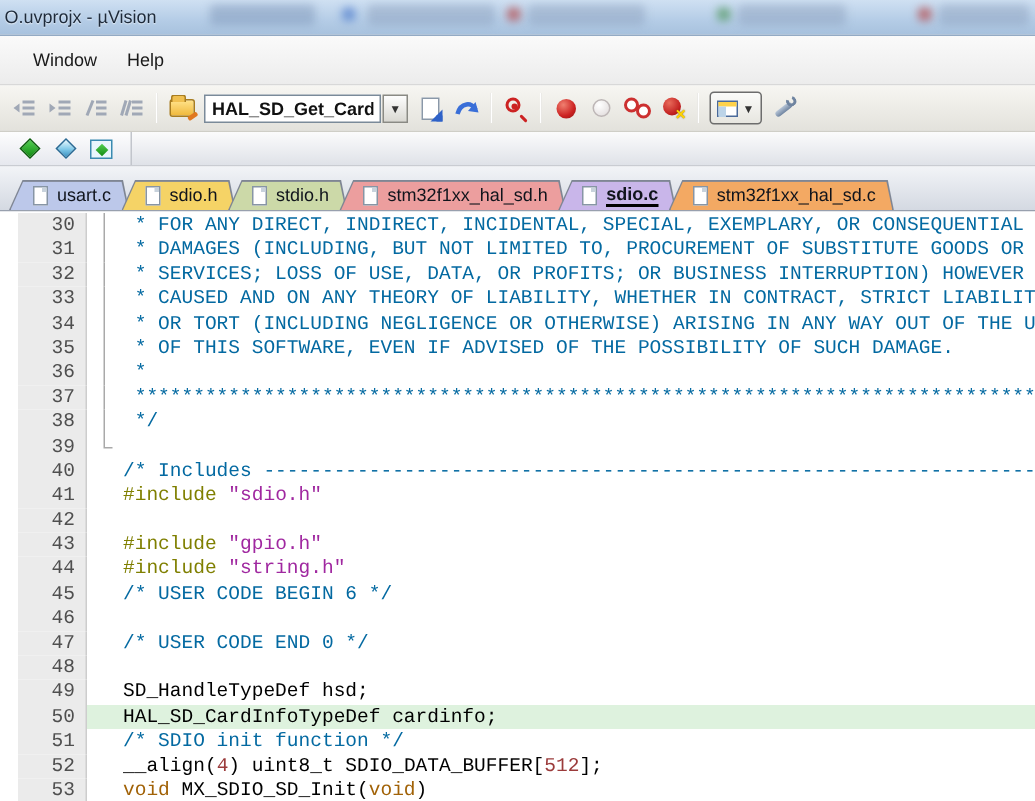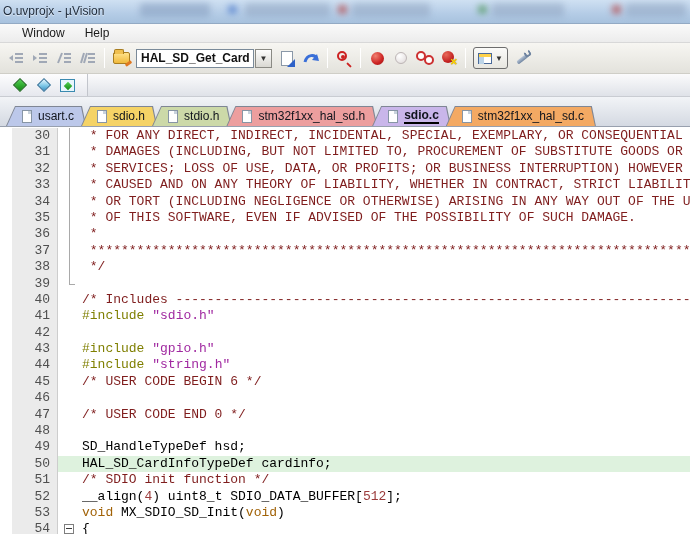--- a/index.html
+++ b/index.html
@@ -5,21 +5,21 @@
   * { margin:0; padding:0; box-sizing:border-box; }
   html,body { width:690px; height:534px; overflow:hidden; font-family:"Liberation Sans", sans-serif; }
   #app { position:relative; width:690px; height:534px; background:#fff; }
 
   
   #titlebar { position:relative; height:24px; background:linear-gradient(#cfe0f2,#b4cce6 60%,#a8c2de); overflow:hidden; border-bottom:1px solid #93aac4; }
   #title-text { position:absolute; left:3px; top:4px; font-size:12px; color:#1d2a3a; text-shadow:0 1px 1px rgba(255,255,255,.7); white-space:nowrap; }
   .blur-blob { position:absolute; filter:blur(3px); border-radius:3px; }
 
   
-  #menubar { height:19px; background:linear-gradient(#fafafa,#ececec); display:flex; align-items:center; padding-left:12px; border-bottom:1px solid #d8d8d8; }
+  #menubar { height:33px; background:linear-gradient(#fafafa,#ececec); display:flex; align-items:center; padding-left:12px; border-bottom:1px solid #d8d8d8; }
   .menu-item { font-size:12px; color:#1a1a1a; padding:2px 10px; }
 
   
   #toolbar1 { height:31px; background:linear-gradient(#f7f6f2,#e3e2dc); display:flex; align-items:center; padding-left:4px; border-bottom:1px solid #cfcec7; }
   .tb-sep { width:1px; height:20px; background:#b9b8b0; margin:0 4px; border-right:1px solid #fff; }
   .tb-btn { width:24px; height:24px; display:flex; align-items:center; justify-content:center; flex:none; }
   .combo { display:flex; align-items:center; margin:0 3px; }
   .combo-field { width:118px; height:19px; background:#fff; border:1px solid #7a8a99; font-size:12px; font-weight:bold; color:#111; padding:1px 4px; font-family:"Liberation Sans",sans-serif; }
   .combo-drop { width:17px; height:19px; margin-left:1px; background:linear-gradient(#fdfdfd,#d9d8d2); border:1px solid #8a8a84; display:flex; align-items:center; justify-content:center; font-size:8px; color:#333; }
   .dd-box { display:flex; align-items:center; border:1px solid #6d6d6d; border-radius:3px; height:22px; padding:0 4px; margin:0 3px; background:linear-gradient(#fbfbf9,#e7e6e0); }
@@ -70,21 +70,21 @@
   .tab.active .tab-label { font-weight:bold; border-bottom:2px solid #000; padding-bottom:0px; }
 
   
   #editor { position:relative; height:415px; background:#fff; overflow:hidden; font-family:"Liberation Mono", monospace; }
   #lines { position:absolute; top:1px; left:0; right:0; }
   .row { display:flex; height:16.4px; line-height:16.4px; font-size:13px; }
   .gutter { flex:none; width:46px; margin-left:12px; background:#ebebeb; border-right:1px solid #cdcdcd; text-align:right; padding-right:7px; color:#4f4f4f; }
   .fold { flex:none; width:24px; position:relative; }
   .code { flex:1; white-space:pre; overflow:hidden; color:#000; }
   .row.hl .fold, .row.hl .code { background:#def2de; }
-  .cm { color:#7f1d1d; } .pp { color:#7f7f00; } .st { color:#a028a0; }
+  .cm { color:#0369a1; } .pp { color:#7f7f00; } .st { color:#a028a0; }
   .kw { color:#a16207; } .nu { color:#9b3b3b; } .pl { color:#000; }
   
   .fold .vline { position:absolute; left:11px; top:0; bottom:0; width:1px; background:#a9a9a9; }
   .fold .vhalf { position:absolute; left:11px; top:0; height:8px; width:1px; background:#a9a9a9; }
   .fold .hstub { position:absolute; left:11px; top:8px; width:6px; height:1px; background:#a9a9a9; }
   .fold .box { position:absolute; left:6px; top:3px; width:10px; height:10px; border:1px solid #7e7e7e; background:#fff; }
   .fold .box:before { content:""; position:absolute; left:1px; top:3px; width:6px; height:1px; background:#3a3a3a; }
   .fold .vbelow { position:absolute; left:11px; top:14px; bottom:0; width:1px; background:#a9a9a9; }
 
   svg.gico { display:block; }

